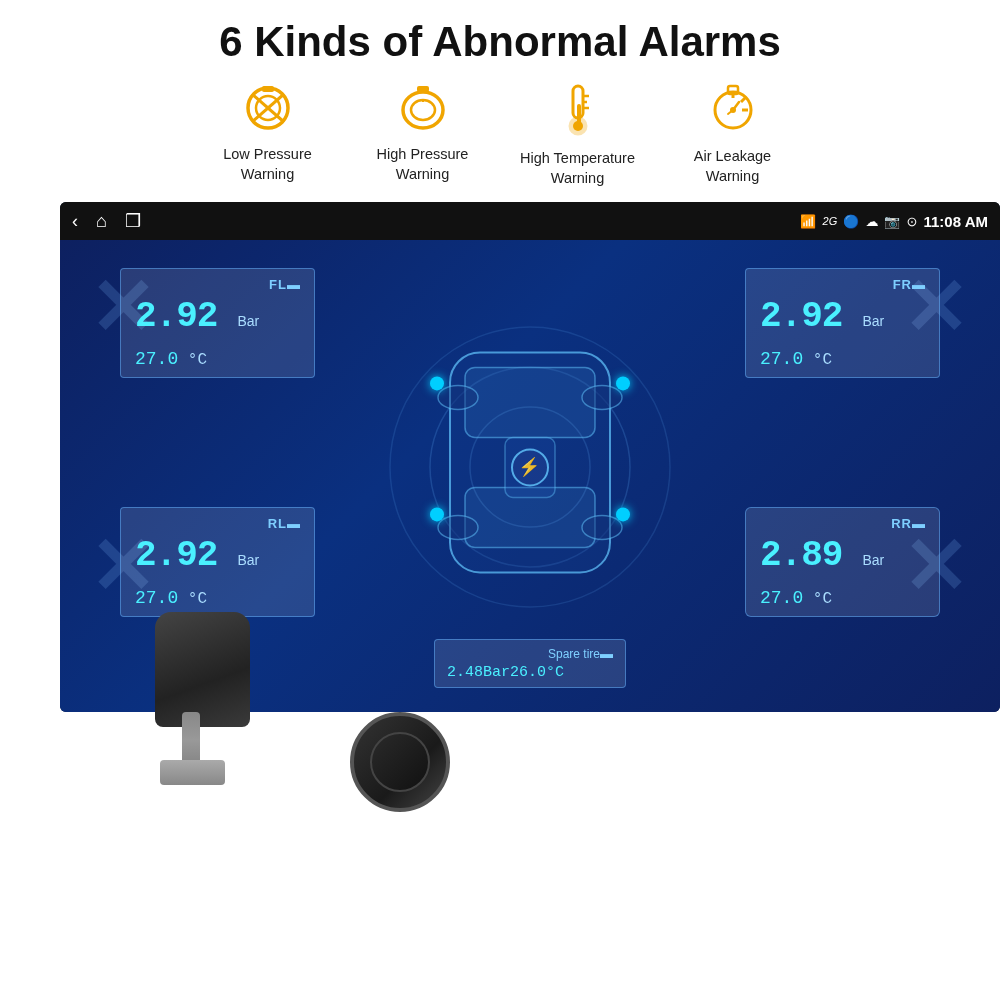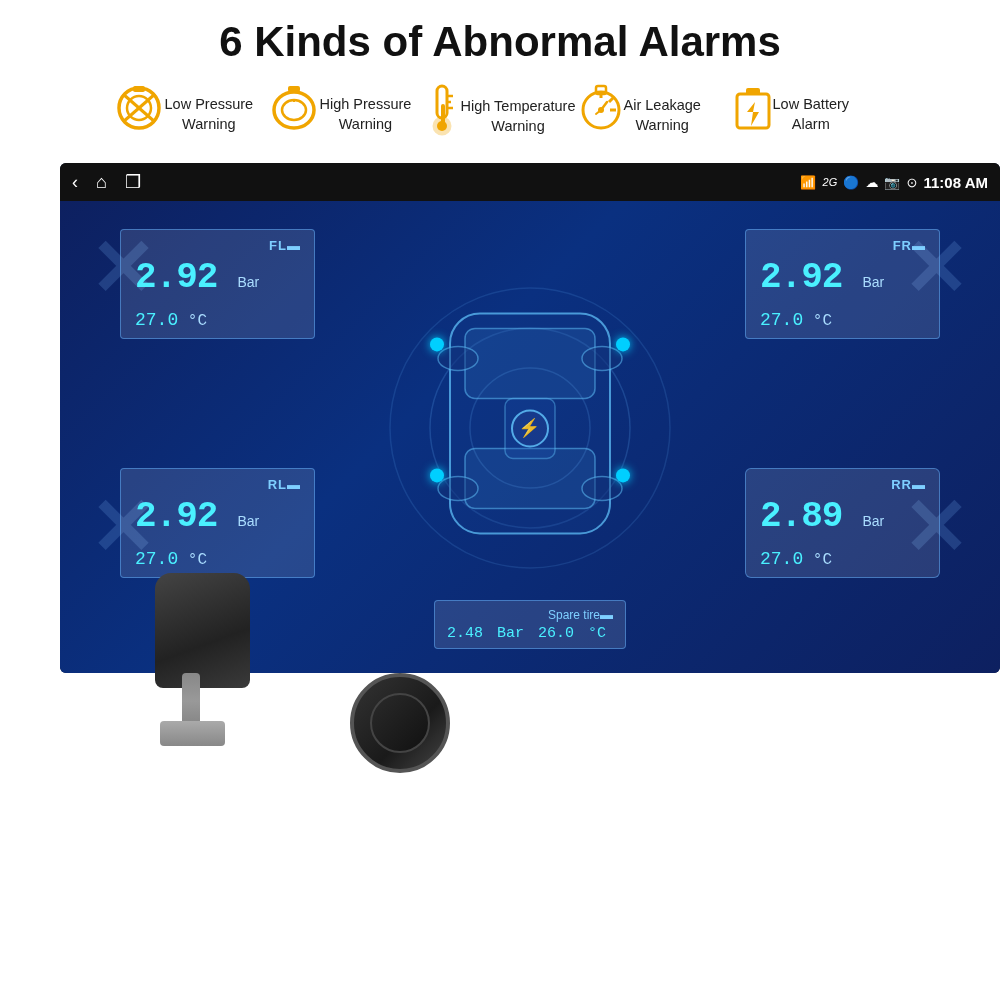--- a/index.html
+++ b/index.html
@@ -26,21 +26,21 @@
     
     .alarm-types {
       display: flex;
       justify-content: center;
       align-items: flex-start;
       gap: 0px;
       padding: 8px 20px 14px 20px;
     }
     .alarm-item {
       display: flex;
-      flex-direction: row;
+      flex-direction: column;
       align-items: center;
       width: 155px;
     }
     .alarm-icon {
       font-size: 42px;
       color: #f0a500;
       margin-bottom: 6px;
       line-height: 1;
     }
     .alarm-label {
@@ -172,21 +172,21 @@
       position: absolute;
       bottom: 24px;
       left: 50%;
       transform: translateX(-50%);
       width: 192px;
       padding: 6px 12px;
     }
     .spare-row {
       display: flex;
       align-items: center;
-      gap: 14px;
+      gap: 0;
       color: #4af0ff;
       font-family: 'Courier New', monospace;
       font-size: 15px;
     }
     .spare-label-text {
       color: #7ecfff;
       font-size: 12px;
     }
 
     
@@ -294,34 +294,20 @@
         <line x1="23" y1="26" x2="18" y2="30" stroke="#f0a500" stroke-width="2" stroke-linecap="round"></line>
       </svg>
     </div>
     <div class="alarm-label">
       <span>Air Leakage</span><br>
       <span>Warning</span>
     </div>
   </div>
 
 
-  <div class="alarm-item">
-    <div class="alarm-icon">
-      <svg width="40" height="48" viewBox="0 0 40 48" fill="none">
-        <rect x="4" y="10" width="32" height="34" rx="3" stroke="#f0a500" stroke-width="3" fill="none"></rect>
-        <rect x="13" y="4" width="14" height="7" rx="2" fill="#f0a500"></rect>
-
-        <path d="M22 18 L14 28 L20 28 L18 42 L26 28 L20 28 L22 18Z" fill="#f0a500"></path>
-      </svg>
-    </div>
-    <div class="alarm-label">
-      <span>Low Battery</span><br>
-      <span>Alarm</span>
-    </div>
-  </div>
 
 </div>
 
 <div class="screen-wrapper">
   <div class="android-screen">
 
     <div class="status-bar">
       <div class="status-left">
         <span class="status-icon">‹</span>
         <span class="status-icon">⌂</span>

